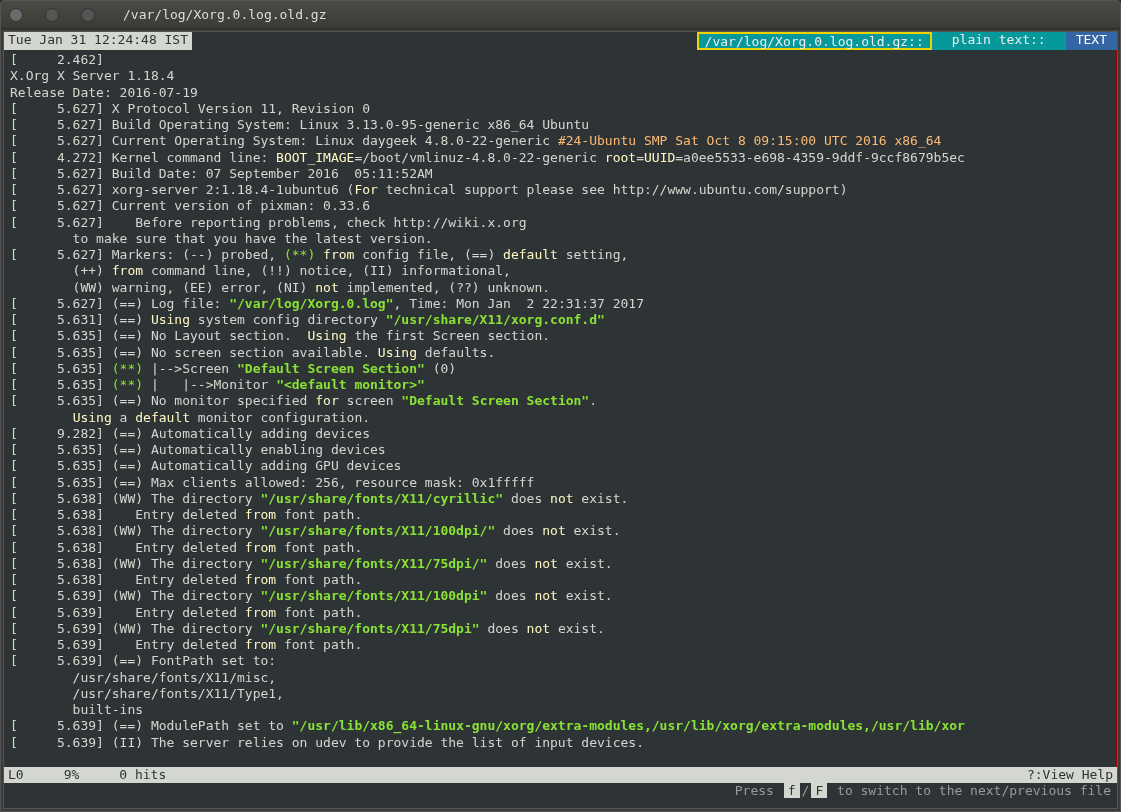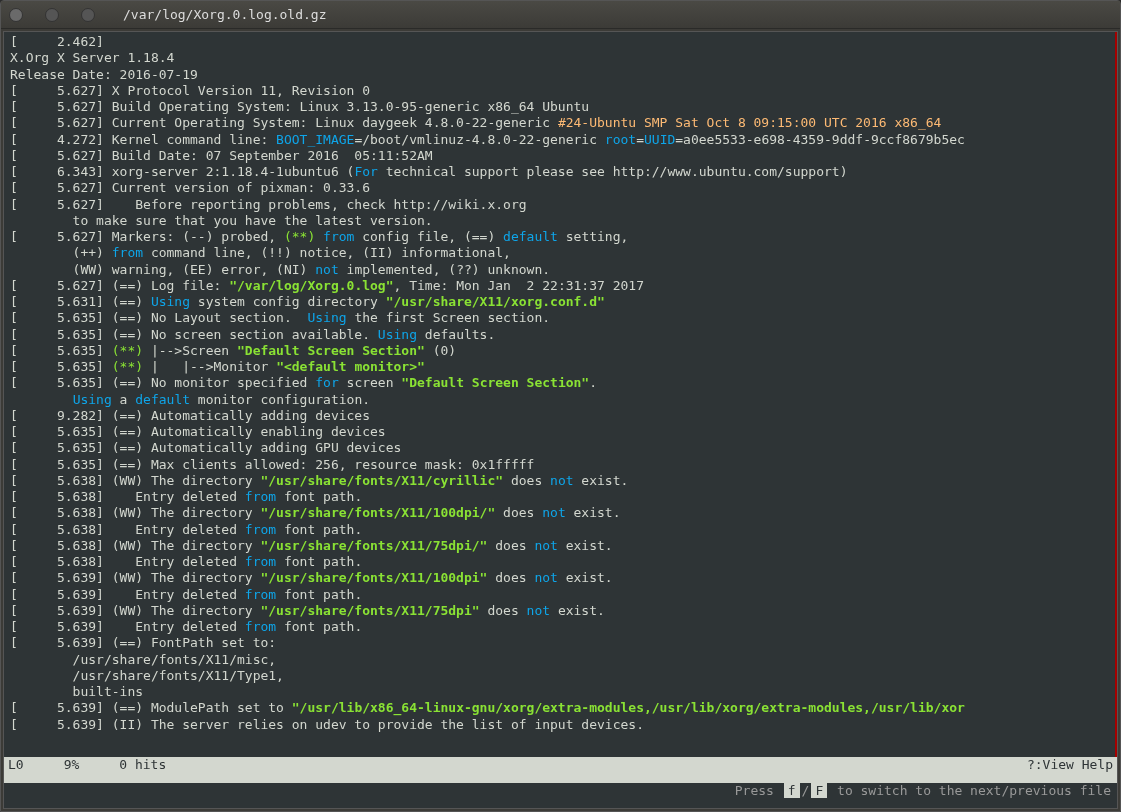--- a/index.html
+++ b/index.html
@@ -83,21 +83,21 @@
   flex: 1;
   padding: 2px 6px;
   overflow: hidden;
   white-space: pre;
   line-height: 1.25;
   color: #d3d7cf;
   border-right: 2px solid #a40000;
 }
 .statusbar {
   display: flex;
-  height: 26px;
+  height: 16px;
   background: #d3d7cf;
   color: #2e3436;
   padding: 0 4px;
   gap: 40px;
 }
 .statusbar .vh { margin-left: auto; }
 .footer {
   height: 25px;
   background: #2e3436;
   color: #999;
@@ -106,45 +106,52 @@
 }
 .footer .keyhint {
   background: #d3d7cf;
   color: #2e3436;
   padding: 0 4px;
   margin: 0 2px;
 }
 
 .g  { color: #8ae234; } 
 .gb { color: #8ae234; font-weight: bold; }
-.b  { color: #0ea5e9; } 
+.b  { color: #fef9c3; } 
 .c  { color: #fdba74; } 
 </style>
 </head>
 <body>
 
 <div class="window">
   <div class="titlebar">
     <div class="win-btn close"></div>
     <div class="win-btn"></div>
     <div class="win-btn"></div>
     <span class="title">/var/log/Xorg.0.log.old.gz</span>
   </div>
 
   <div class="editor">
+    <div class="topbar">
+      <span class="datetime">Tue Jan 31 12:24:48 IST</span>
+      <span class="spacer"></span>
+      <span class="filepath">/var/log/Xorg.0.log.old.gz::</span>
+      <span class="ft-label">plain text::</span>
+      <span class="ft-type">TEXT</span>
+    </div>
 
     <div class="content"><span>[     2.462]</span>
 <span>X.Org X Server 1.18.4</span>
 <span>Release Date: 2016-07-19</span>
 <span>[     5.627] X Protocol Version 11, Revision 0</span>
 <span>[     5.627] Build Operating System: Linux 3.13.0-95-generic x86_64 Ubuntu</span>
 <span>[     5.627] Current Operating System: Linux daygeek 4.8.0-22-generic </span><span class="c">#24-Ubuntu SMP Sat Oct 8 09:15:00 UTC 2016 x86_64</span>
 <span>[     4.272] Kernel command line: </span><span class="b">BOOT_IMAGE</span><span>=/boot/vmlinuz-4.8.0-22-generic </span><span class="b">root</span><span>=</span><span class="b">UUID</span><span>=a0ee5533-e698-4359-9ddf-9ccf8679b5ec</span>
 <span>[     5.627] Build Date: 07 September 2016  05:11:52AM</span>
-<span>[     6.343] xorg-server 2:1.18.4-1ubuntu6 (</span><span class="b">For</span><span> technical support please see http://www.ubuntu.com/support)</span>
+<span>[     5.627] xorg-server 2:1.18.4-1ubuntu6 (</span><span class="b">For</span><span> technical support please see http://www.ubuntu.com/support)</span>
 <span>[     5.627] Current version of pixman: 0.33.6</span>
 <span>[     5.627]    Before reporting problems, check http://wiki.x.org</span>
 <span>        to make sure that you have the latest version.</span>
 <span>[     5.627] Markers: (--) probed, </span><span class="g">(**)</span><span class="b"> from</span><span> config file, (==) </span><span class="b">default</span><span> setting,</span>
 <span>        (++) </span><span class="b">from</span><span> command line, (!!) notice, (II) informational,</span>
 <span>        (WW) warning, (EE) error, (NI) </span><span class="b">not</span><span> implemented, (??) unknown.</span>
 <span>[     5.627] (==) Log file: </span><span class="gb">"/var/log/Xorg.0.log"</span><span>, Time: Mon Jan  2 22:31:37 2017</span>
 <span>[     5.631] (==) </span><span class="b">Using</span><span> system config directory </span><span class="gb">"/usr/share/X11/xorg.conf.d"</span>
 <span>[     5.635] (==) No Layout section.  </span><span class="b">Using</span><span> the first Screen section.</span>
 <span>[     5.635] (==) No screen section available. </span><span class="b">Using</span><span> defaults.</span>

